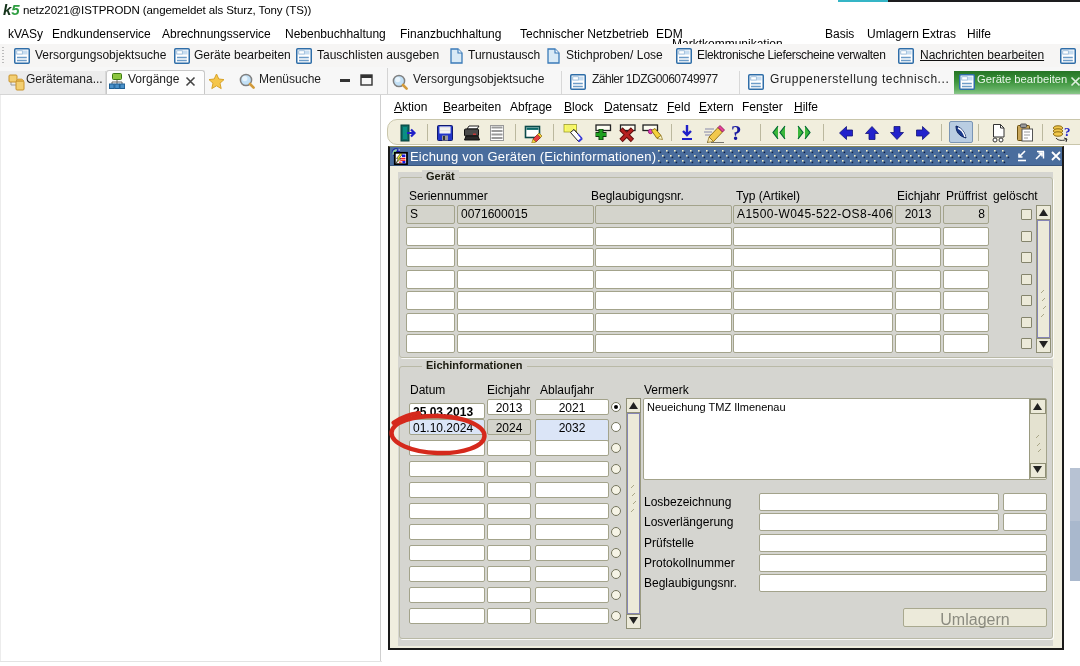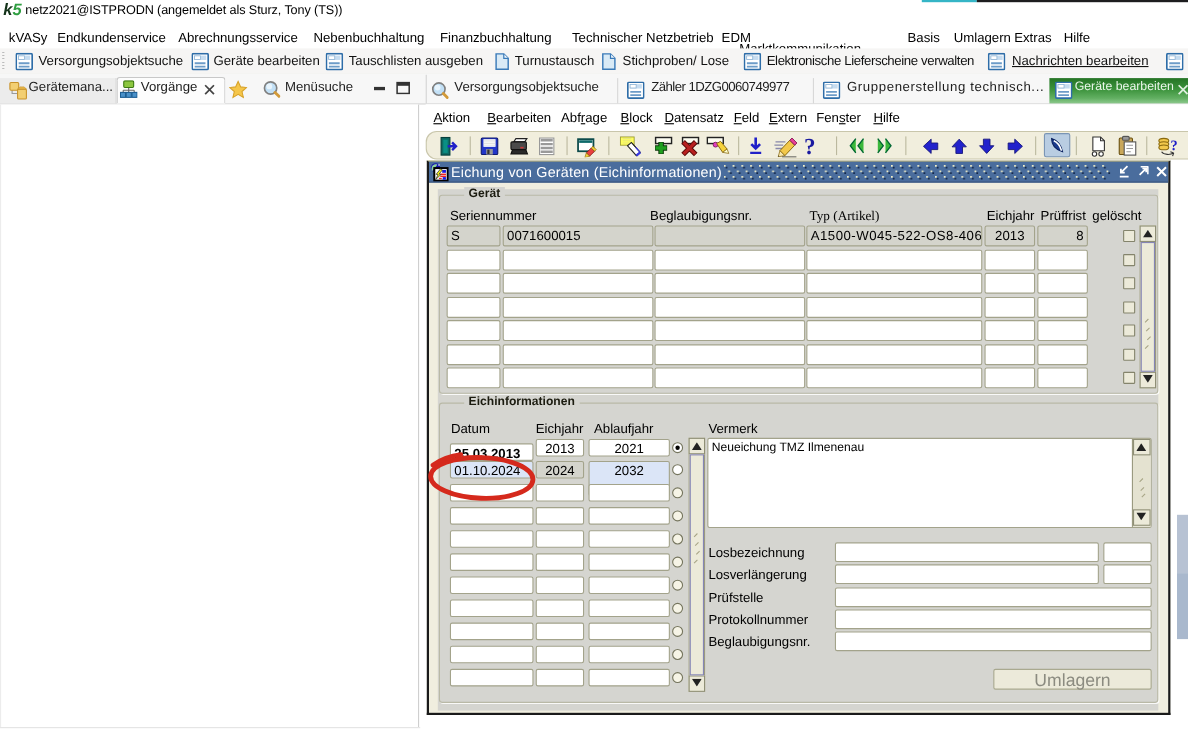--- a/index.html
+++ b/index.html
@@ -345,21 +345,21 @@
       <path d="M4 1.5 h7 M10.5 1.5 v7" stroke="#fff" stroke-width="1.4"></path>
     </svg>
 <svg class="abs" style="left:1050px;top:150px;" width="12" height="12" viewBox="0 0 12 12">
       <path d="M2 2 L10 10 M10 2 L2 10" stroke="#fff" stroke-width="1.8"></path>
     </svg>
 <div class="abs" style="left:398px;top:172px;width:655px;height:474px;background:#d5d5d0;"></div>
 <div class="fset" style="left:399px;top:177px;width:652px;height:179px;"></div>
 <div class="leg" style="left:422px;top:170px;">Gerät</div>
 <div class="lbl" style="left:409px;top:189px;">Seriennummer</div>
 <div class="lbl" style="left:591px;top:189px;">Beglaubigungsnr.</div>
-<div class="lbl" style="left:736px;top:189px;font-family:Liberation Serif, serif;">Typ (Artikel)</div>
+<div class="lbl" style="left:736px;top:189px;">Typ (Artikel)</div>
 <div class="lbl" style="left:897px;top:189px;">Eichjahr</div>
 <div class="lbl" style="left:946px;top:189px;">Prüffrist</div>
 <div class="lbl" style="left:993px;top:189px;">gelöscht</div>
 <div class="fld gray" style="left:406px;top:205.0px;width:49px;height:19px;">S</div>
 <div class="fld gray" style="left:457px;top:205.0px;width:137px;height:19px;">0071600015</div>
 <div class="fld gray" style="left:595px;top:205.0px;width:137px;height:19px;"></div>
 <div class="fld gray" style="left:733px;top:205.0px;width:160px;height:19px;"><i>A1500-W045-522-OS8-4065</i></div>
 <div class="fld gray ctr" style="left:895px;top:205.0px;width:46px;height:19px;">2013</div>
 <div class="fld gray rgt" style="left:943px;top:205.0px;width:46px;height:19px;">8</div>
 <div class="cb" style="left:1021px;top:209.0px;"></div>

